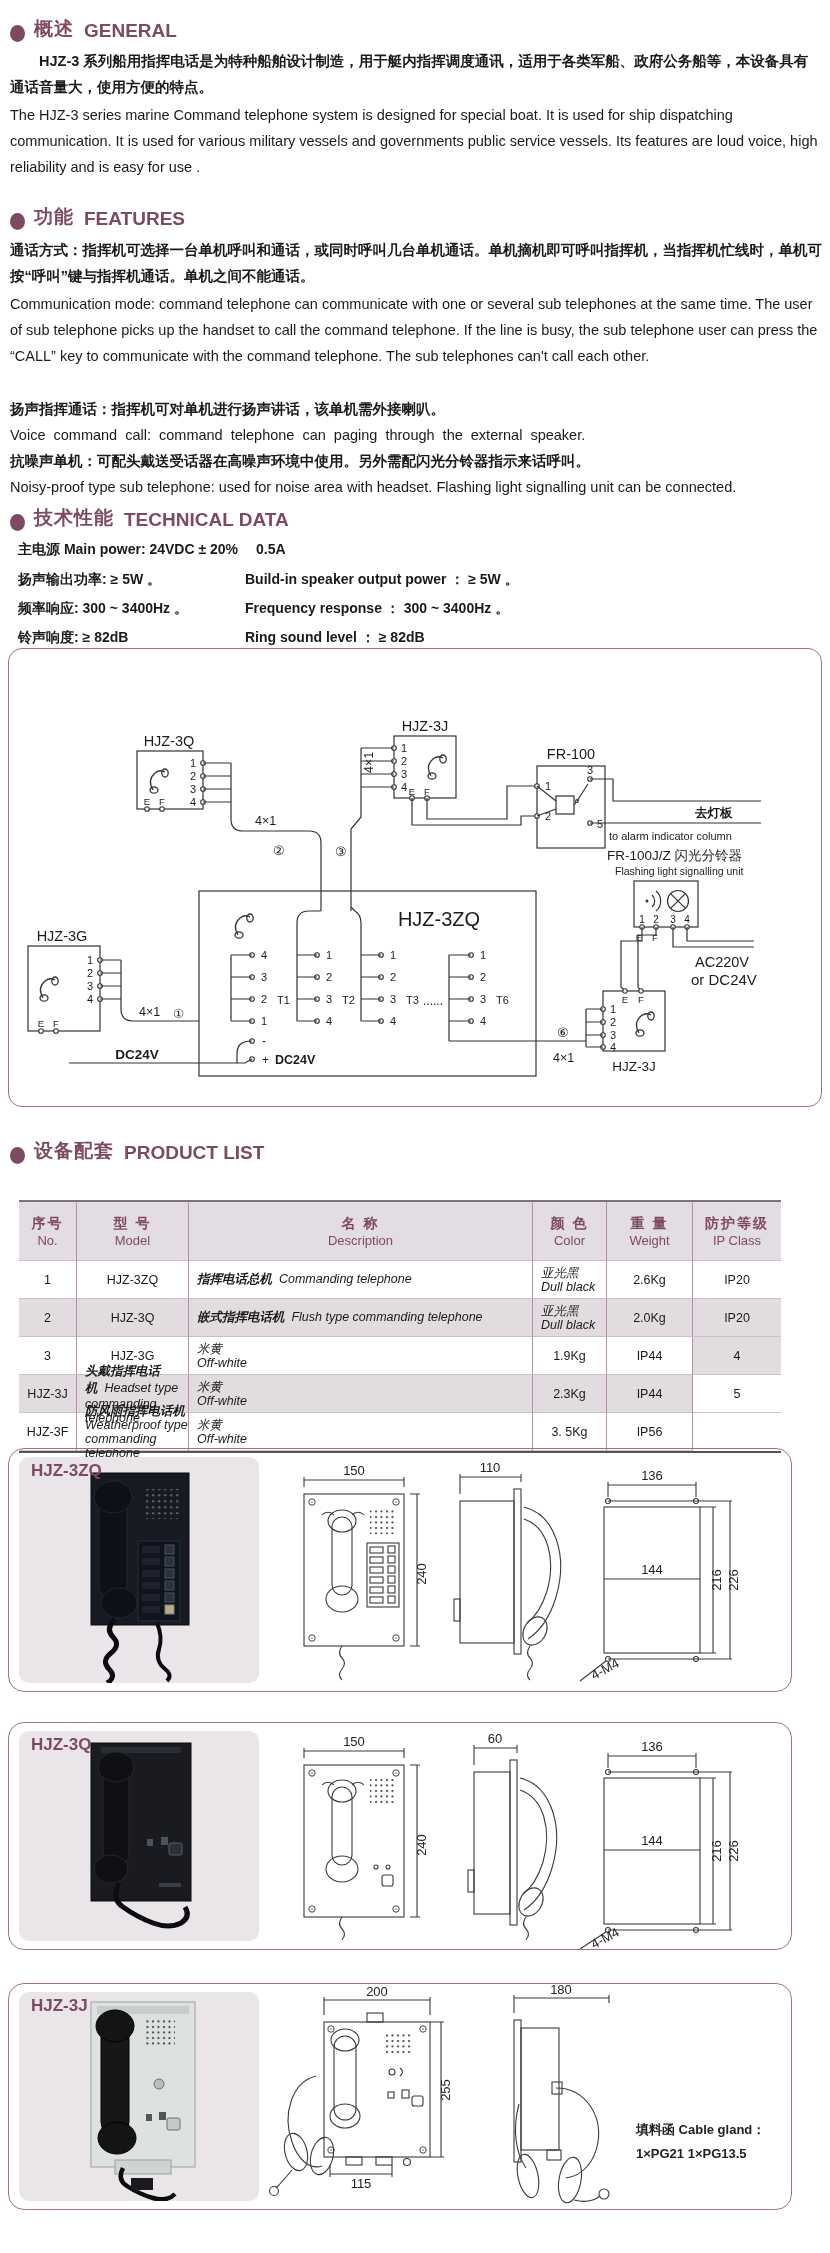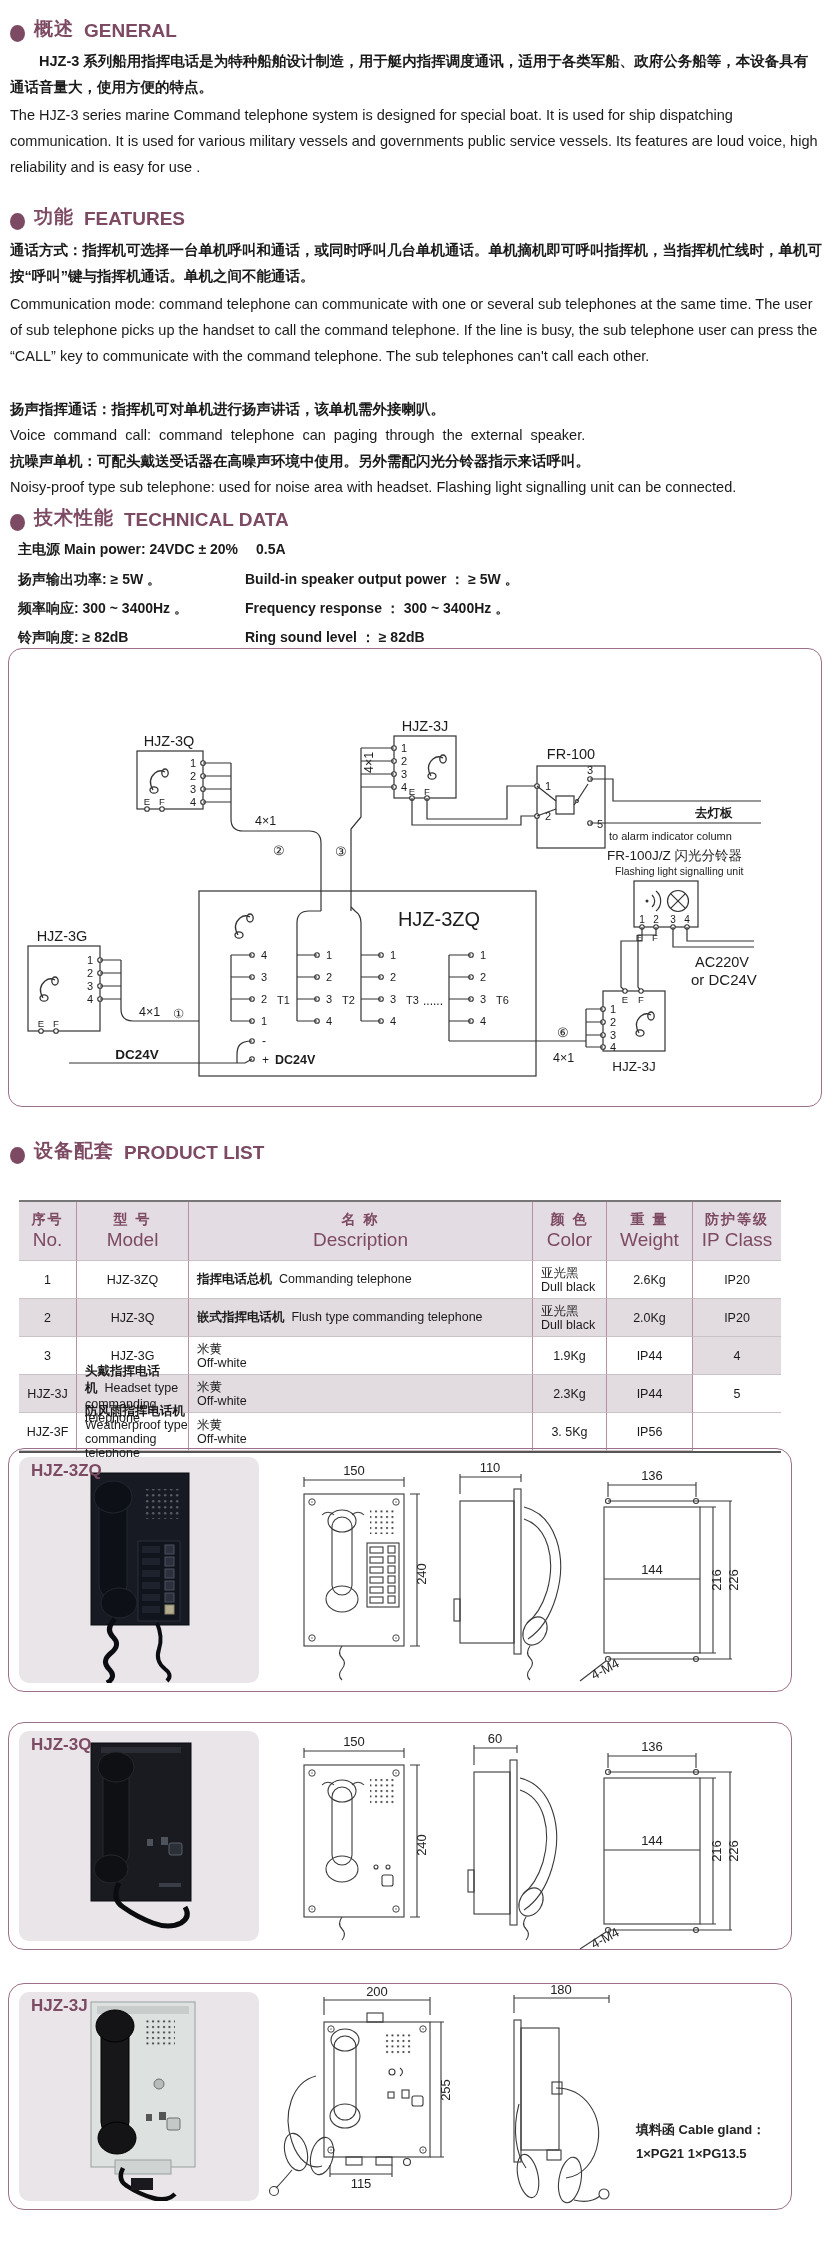--- a/index.html
+++ b/index.html
@@ -23,24 +23,24 @@
   .dgt{fill:#1c1c1c;stroke:none;font-family:"Liberation Sans",sans-serif;}
   .term{fill:#fff;stroke:#333;stroke-width:1.1px;}
   
   .tbl{position:absolute;left:19px;top:1200px;width:762px;border-top:2px solid #777;border-bottom:2px solid #555;
        display:grid;grid-template-columns:58px 112px 344px 74px 86px 88px;}
   .tbl .c{border-right:1px solid #b690a6;border-bottom:1px solid #c9c2c7;display:flex;flex-direction:column;
           justify-content:center;align-items:center;text-align:center;}
   .tbl .c:nth-child(6n){border-right:none;}
   .tbl .hd{height:58px;background:#e3dce2;color:#7d4a63;}
   .tbl .hd .l1{font-size:14px;font-weight:bold;letter-spacing:2px;}
-  .tbl .hd .l2{font-size:19px;}
+  .tbl .hd .l2{font-size:13px;}
   .tbl .dc{height:37px;font-size:12.5px;}
   .tbl .alt{background:#e2dbe0;}
-  .tbl .left{align-items:flex-start;text-align:left;padding-left:8px;}
+  .tbl .left{align-items:flex-start;text-align:left;padding-left:8px;font-style:italic;}
   .small2{font-size:12px;line-height:14px;}
   
   .card{position:absolute;left:8px;width:782px;border:1.5px solid #9b7088;border-radius:16px;}
   .panel{position:absolute;left:10px;top:8px;bottom:8px;width:240px;background:#e9e5e8;border-radius:10px;}
   .panel .model{position:absolute;left:12px;top:4px;font-size:17px;font-weight:bold;color:#7d4a63;}
   .draw{position:absolute;left:255px;top:0;}
   .ln{stroke:#3a3a3a;fill:none;stroke-width:1.1px;}
   .dimt{fill:#222;stroke:none;font-size:13px;font-family:"Liberation Sans",sans-serif;}
 </style>
 </head>

